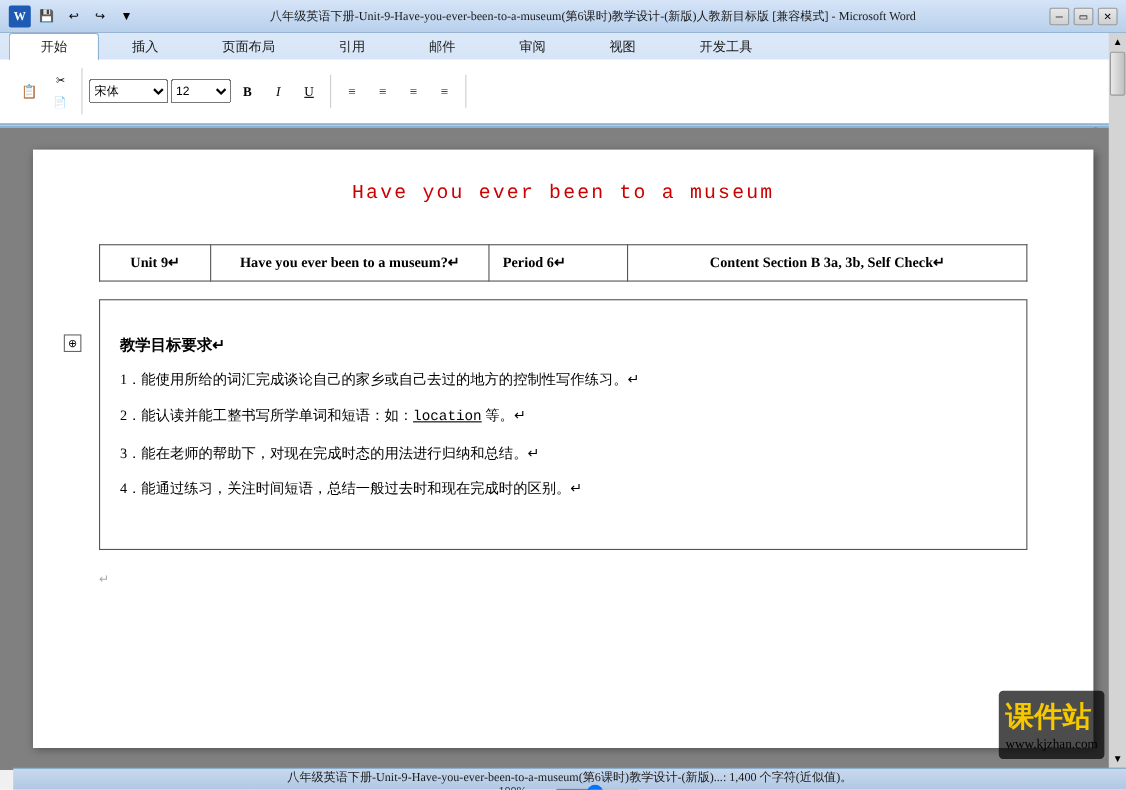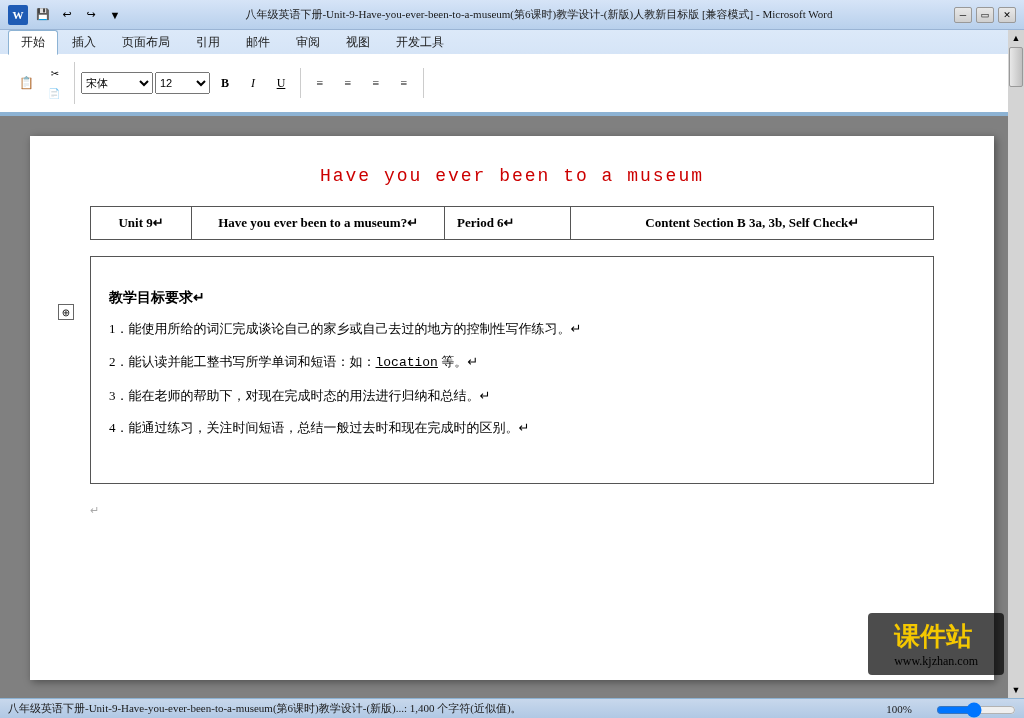--- a/index.html
+++ b/index.html
@@ -66,21 +66,21 @@
       border-bottom: 2px solid #8db3d4;
     }
     .ribbon-tabs {
       display: flex;
       align-items: flex-end;
       padding: 0 8px;
       height: 24px;
       gap: 2px;
     }
     .ribbon-tab {
-      padding: 3px 12px;
+      padding: 3px 28px;
       font-size: 12px;
       cursor: pointer;
       background: transparent;
       border: none;
       color: #1a1a1a;
     }
     .ribbon-tab.active {
       background: white;
       border-radius: 3px 3px 0 0;
       border: 1px solid #8db3d4;
@@ -127,21 +127,21 @@
       position: relative;
     }
 
     
     .doc-title {
       text-align: center;
       color: #cc0000;
       font-size: 18px;
       font-family: 'Courier New', monospace;
       letter-spacing: 2px;
-      margin-bottom: 20px;
+      margin-bottom: 36px;
     }
 
     
     .lesson-table {
       width: 100%;
       border-collapse: collapse;
       margin-bottom: 16px;
       font-weight: bold;
     }
     .lesson-table td {
@@ -192,22 +192,23 @@
       background: linear-gradient(to bottom, #c8d8ec, #b0c8e4);
       border-top: 1px solid #8db3d4;
       display: flex;
       align-items: center;
       padding: 0 8px;
       font-size: 11px;
       color: #1a1a1a;
       justify-content: space-between;
       position: absolute;
       bottom: 0;
-      left: 0;
+      left: 12px;
       right: 0;
+      flex-direction: column;
     }
 
     
     .scrollbar {
       position: absolute;
       right: 0;
       top: 30px;
       width: 16px;
       background: #d4d4d4;
       bottom: 20px;
@@ -217,24 +218,24 @@
       height: 40px;
       background: linear-gradient(to right, #e8e8e8, #c0c0c0);
       border: 1px solid #999;
       margin: 1px auto;
       border-radius: 2px;
     }
 
     
     .watermark {
       position: absolute;
-      bottom: 25px;
+      bottom: 10px;
       right: 20px;
       background: rgba(0,0,0,0.7);
-      padding: 6px 26px;
+      padding: 6px 6px;
       border-radius: 4px;
     }
     .watermark-main {
       color: #f5c800;
       font-size: 26px;
       font-weight: bold;
       font-family: 'SimHei', sans-serif;
     }
     .watermark-url {
       color: #000000;

